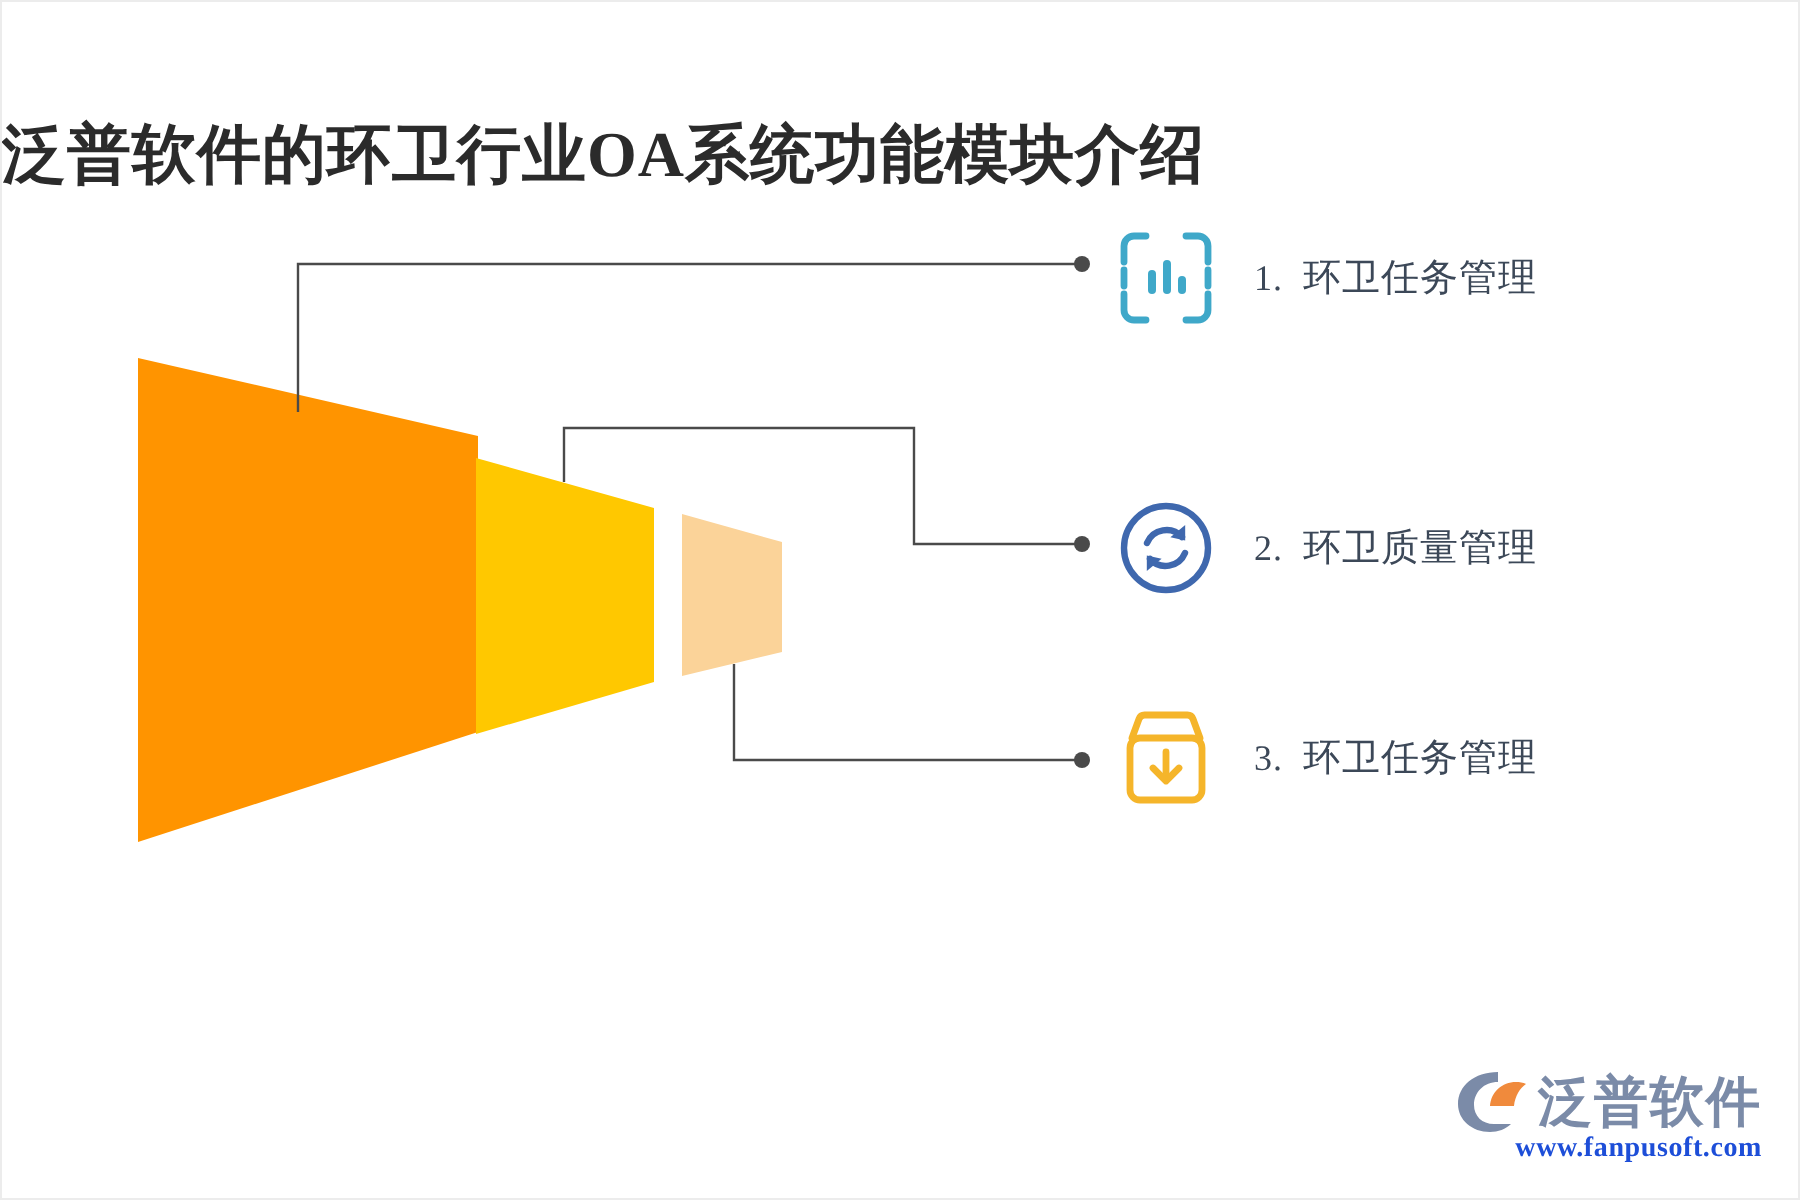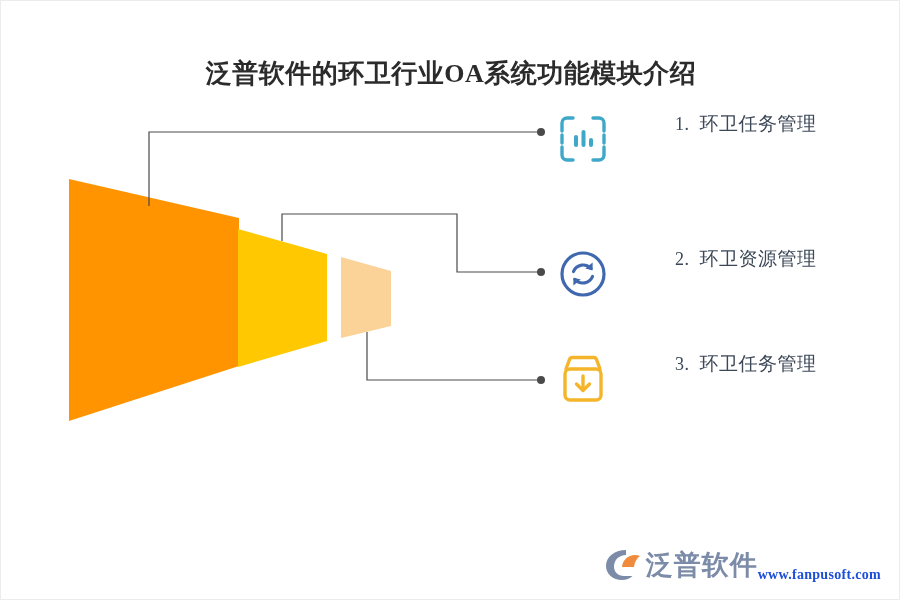--- a/index.html
+++ b/index.html
@@ -20,44 +20,43 @@
     border: 1px solid #ececec;
     overflow: hidden;
   }
 
   
   #title {
     position: absolute;
     left: 0;
     top: 55px;
     width: 900px;
-    text-align: center;
-    font-family: "Liberation Serif", "DejaVu Serif", serif;
-    font-size: 26px;
+    font-family: "Liberation Serif", "DejaVu Serif", serif;
+    font-size: 32px;
     font-weight: bold;
     letter-spacing: 0.5px;
     color: #2b2b2b;
     white-space: nowrap;
   }
 
   
   #funnel-layer {
     position: absolute;
     left: 0;
     top: 0;
     width: 900px;
     height: 600px;
   }
 
   
   .item-row {
     position: absolute;
     display: flex;
+    align-items: center;
     left: 554px;
-    gap: 48px;
   }
   .item-icon {
     width: 56px;
     height: 56px;
     flex: 0 0 56px;
     display: flex;
     align-items: center;
     justify-content: center;
   }
   .item-label {
@@ -78,21 +77,21 @@
   #row-1 { top: 110px; }
   #row-2 { top: 245px; }
   #row-3 { top: 350px; }
 
   
   #logo {
     position: absolute;
     right: 18px;
     bottom: 16px;
     display: flex;
-    flex-direction: row;
+    flex-direction: column;
     align-items: flex-end;
   }
   #logo-top {
     display: flex;
     align-items: center;
   }
   #logo-text {
     font-family: "Liberation Serif", "DejaVu Serif", serif;
     font-size: 27px;
     font-weight: bold;
@@ -165,21 +164,21 @@
           <path d="M36 22.5 A10.5 10.5 0 0 0 18.5 25.5"></path>
           <path d="M20 33.5 A10.5 10.5 0 0 0 37.5 30.5"></path>
         </g>
         <g id="icon2-fill" fill="#3F68AE">
           <path d="M37.6 16.5 L37.6 24.2 L30.2 22.6 Z"></path>
           <path d="M18.4 39.5 L18.4 31.8 L25.8 33.4 Z"></path>
         </g>
       </svg>
     </div>
     <div class="item-label">
-      <span class="item-num">2.</span><span>环卫资源管理</span>
+      <span class="item-num">2.</span><span>环卫质量管理</span>
     </div>
   </div>
 
   <div class="item-row" id="row-3">
     <div class="item-icon">
       <svg width="56" height="56" viewBox="0 0 56 56" xmlns="http://www.w3.org/2000/svg">
         <g id="icon3-stroke" fill="none" stroke-width="3.4" stroke-linecap="round" stroke-linejoin="round" stroke="#F5B52A">
           <path d="M11 18 L14.5 8.5 A3 3 0 0 1 17.3 6.5 H38.7 A3 3 0 0 1 41.5 8.5 L45 18"></path>
           <rect x="10" y="18" width="36" height="31" rx="5"></rect>
           <path d="M28 25 V39"></path>

